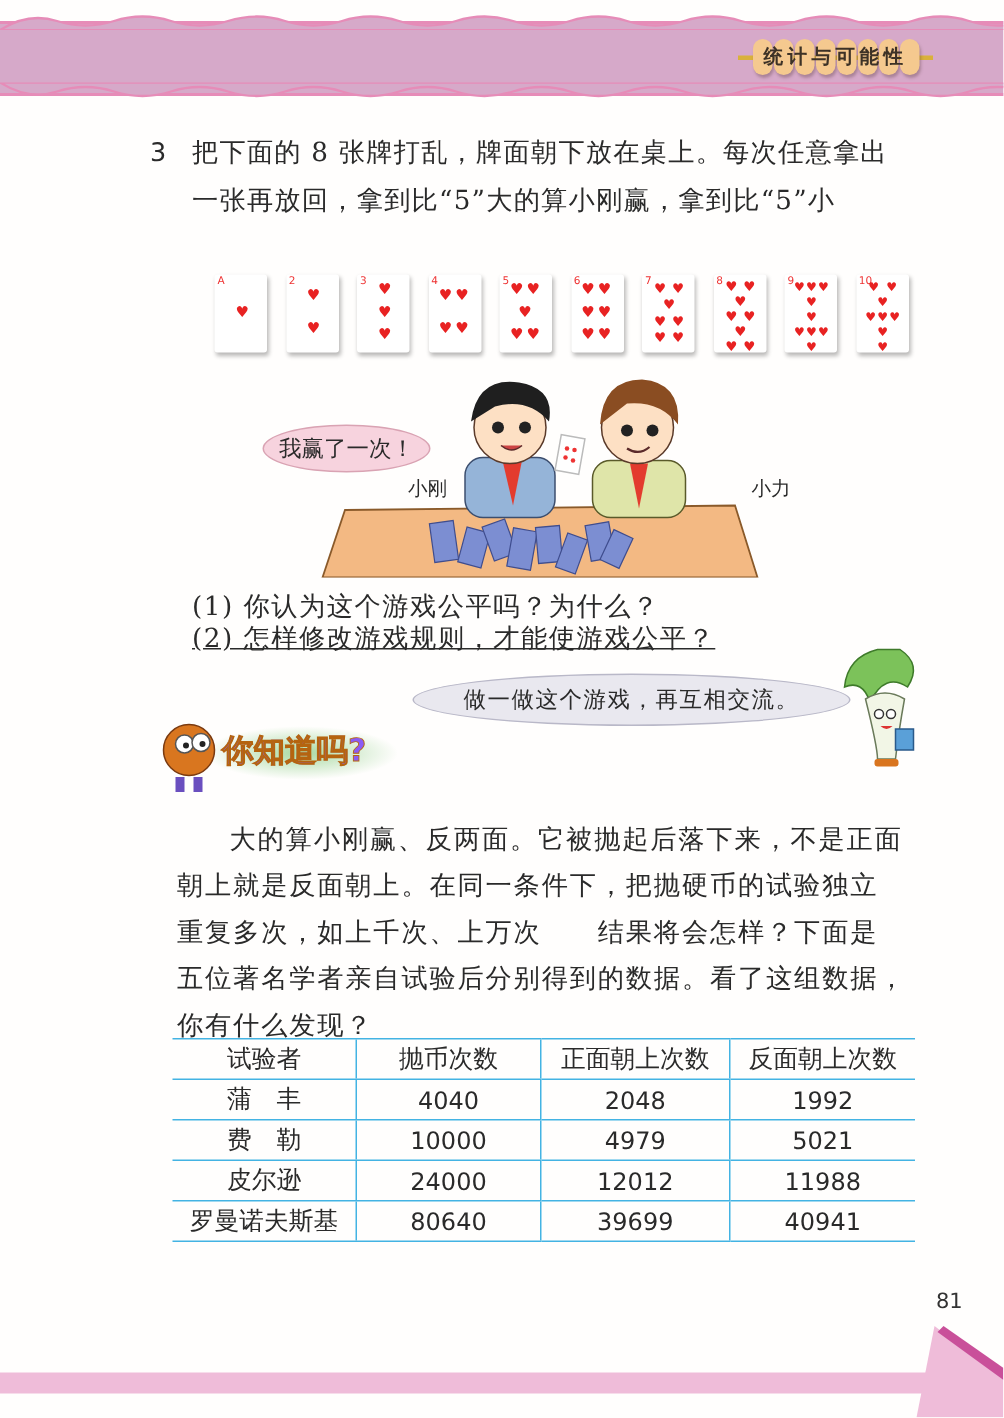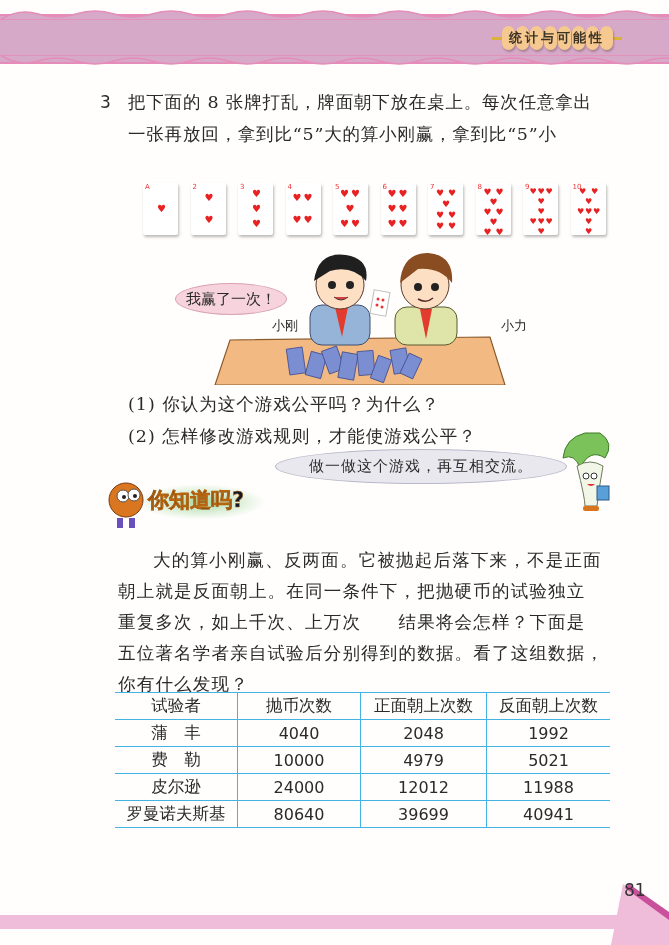--- a/index.html
+++ b/index.html
@@ -65,41 +65,41 @@
   .q { left: 128px; font-size: 17.5px; letter-spacing: 1px; }
   .hint-bubble {
     left: 275px; top: 449px; width: 290px; height: 33px; border-radius: 50%;
     background: #e9e8ef; border: 1px solid #b9b8c8;
     display: flex; align-items: center; justify-content: center; font-size: 15px; letter-spacing: 1px;
   }
 
   
   .dyk { left: 100px; top: 472px; width: 170px; height: 60px; }
   .dyk-glow { position: absolute; left: 36px; top: 12px; width: 130px; height: 36px; border-radius: 50%; background: radial-gradient(ellipse at center, #a8d9a2 0%, rgba(200,235,200,0) 70%); }
-  .dyk-text { position: absolute; left: 48px; top: 14px; font-size: 21px; font-weight: bold; color: #0f172a; -webkit-text-stroke: 0.6px #b5640f; font-family: "DejaVu Sans", sans-serif; }
+  .dyk-text { position: absolute; left: 48px; top: 14px; font-size: 21px; font-weight: bold; color: #8b5cf6; -webkit-text-stroke: 0.6px #b5640f; font-family: "DejaVu Sans", sans-serif; }
 
   .para2 { left: 118px; top: 545px; width: 512px; font-size: 17.5px; line-height: 31px; letter-spacing: 1.2px; }
   .indent { text-indent: 2em; }
 
   
   .data-table {
     left: 115px; top: 692px; width: 495px; border-collapse: collapse;
     font-size: 16.5px;
   }
   .data-table td, .data-table th {
     border-top: 1.5px solid #43b3e3; border-bottom: 1.5px solid #43b3e3;
     height: 26px; text-align: center; font-weight: normal; padding: 0;
   }
   .data-table td + td, .data-table th + th { border-left: 1.5px solid #43b3e3; }
   .data-table td.num { font-family: "DejaVu Sans", sans-serif; font-size: 16px; }
 
   
   .footer-bar { left: 0; top: 915px; width: 620px; height: 14px; background: #efbcd9; }
   .footer-tri { left: 605px; top: 884px; width: 64px; height: 61px; }
-  .page-num { left: 624px; top: 880px; font-size: 17px; font-family: "DejaVu Sans", sans-serif; color: #333; }
+  .page-num { left: 624px; top: 860px; font-size: 14px; font-family: "DejaVu Sans", sans-serif; color: #333; }
 </style>
 </head>
 <body>
 
 <div class="abs header-band"></div>
 <svg class="abs wave wave-top" viewBox="0 0 669 12" preserveAspectRatio="none">
   <path d="M0 12 Q19 0 38 6 T76 6 T114 6 T152 6 T190 6 T228 6 T266 6 T304 6 T342 6 T380 6 T418 6 T456 6 T494 6 T532 6 T570 6 T608 6 T646 6 T684 6 L684 12 Z" fill="#d6a9c9" stroke="#e68cb8" stroke-width="1.5"></path>
 </svg>
 <svg class="abs wave wave-bottom" viewBox="0 0 669 12" preserveAspectRatio="none">
   <path d="M0 0 Q19 12 38 6 T76 6 T114 6 T152 6 T190 6 T228 6 T266 6 T304 6 T342 6 T380 6 T418 6 T456 6 T494 6 T532 6 T570 6 T608 6 T646 6 T684 6 L684 0 Z" fill="#d6a9c9" stroke="#e68cb8" stroke-width="1.5"></path>
@@ -265,21 +265,21 @@
   <path d="M240 38 Q242 8 268 8 Q294 10 292 38 Q280 22 258 24 Z" fill="#8a4d22"></path>
   <circle cx="258" cy="42" r="4" fill="#222"></circle>
     <circle cx="275" cy="42" r="4" fill="#222"></circle>
   <path d="M258 54 Q266 59 273 53" fill="none" stroke="#5a2a2a" stroke-width="1.5"></path>
 </svg>
 <div class="abs bubble">我赢了一次！</div>
 <div class="abs name-label" style="left:272px; top:317px;">小刚</div>
 <div class="abs name-label" style="left:457px; top:317px;padding-left:44px;">小力</div>
 
 <div class="abs q" style="top:392px;">(1) 你认为这个游戏公平吗？为什么？</div>
-<div class="abs q" style="top:424px;">(2) 怎样修改游戏规则，才能使游戏公平？</div>
+<div class="abs q" style="top:413px;text-decoration:underline;">(2) 怎样修改游戏规则，才能使游戏公平？</div>
 
 <div class="abs hint-bubble">做一做这个游戏，再互相交流。</div>
 <svg class="abs" style="left:555px; top:428px; width:65px; height:90px;" viewBox="0 0 65 90">
   <path d="M30 5 Q10 10 8 30 Q20 25 25 40 Q35 20 50 30 Q60 15 45 5 Z" fill="#7cc25a" stroke="#3e7a2a"></path>
   <path d="M22 38 Q30 70 30 78 L42 78 Q44 60 48 38 Q35 30 22 38 Z" fill="#f2f6e6" stroke="#6a7a5a"></path>
   <circle cx="31" cy="48" r="3" fill="#fff" stroke="#333"></circle>
     <circle cx="39" cy="48" r="3" fill="#fff" stroke="#333"></circle>
   <path d="M32 56 Q36 60 40 56" fill="#d33"></path>
   <rect x="42" y="58" width="12" height="14" fill="#5aa0d8" stroke="#2a5a8a"></rect>
   <rect x="28" y="78" width="16" height="5" rx="2" fill="#d9751f"></rect>

